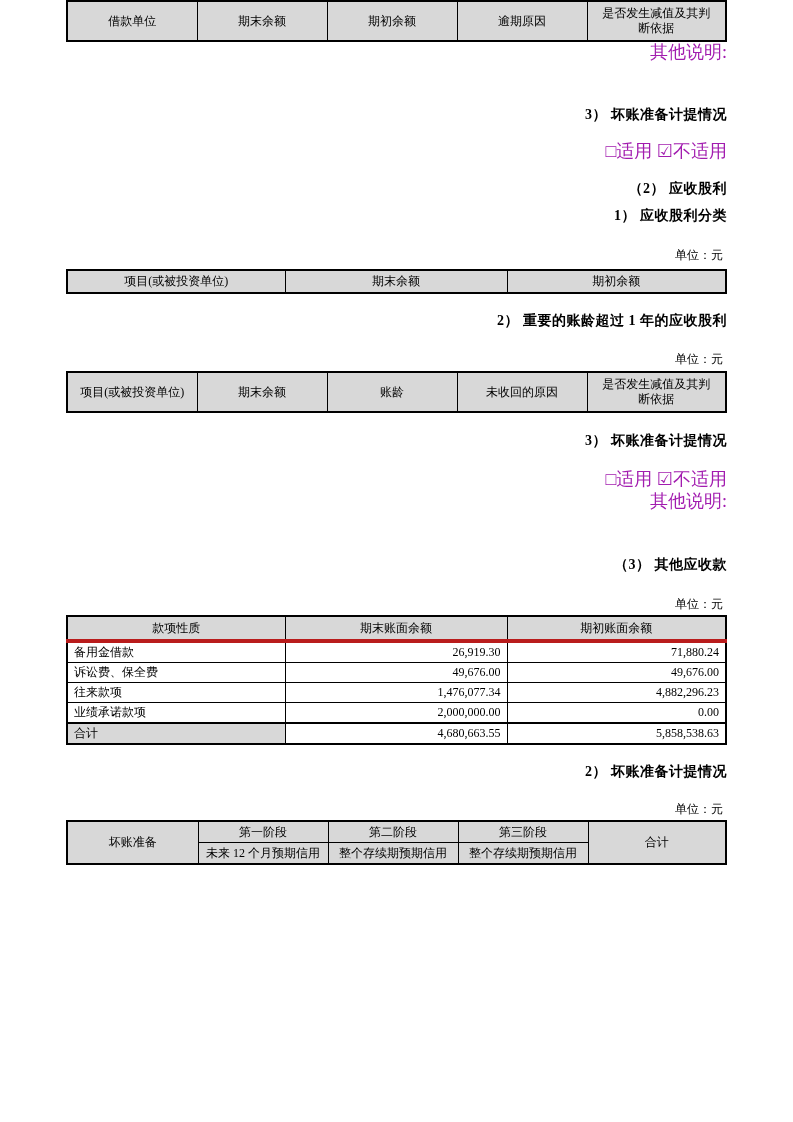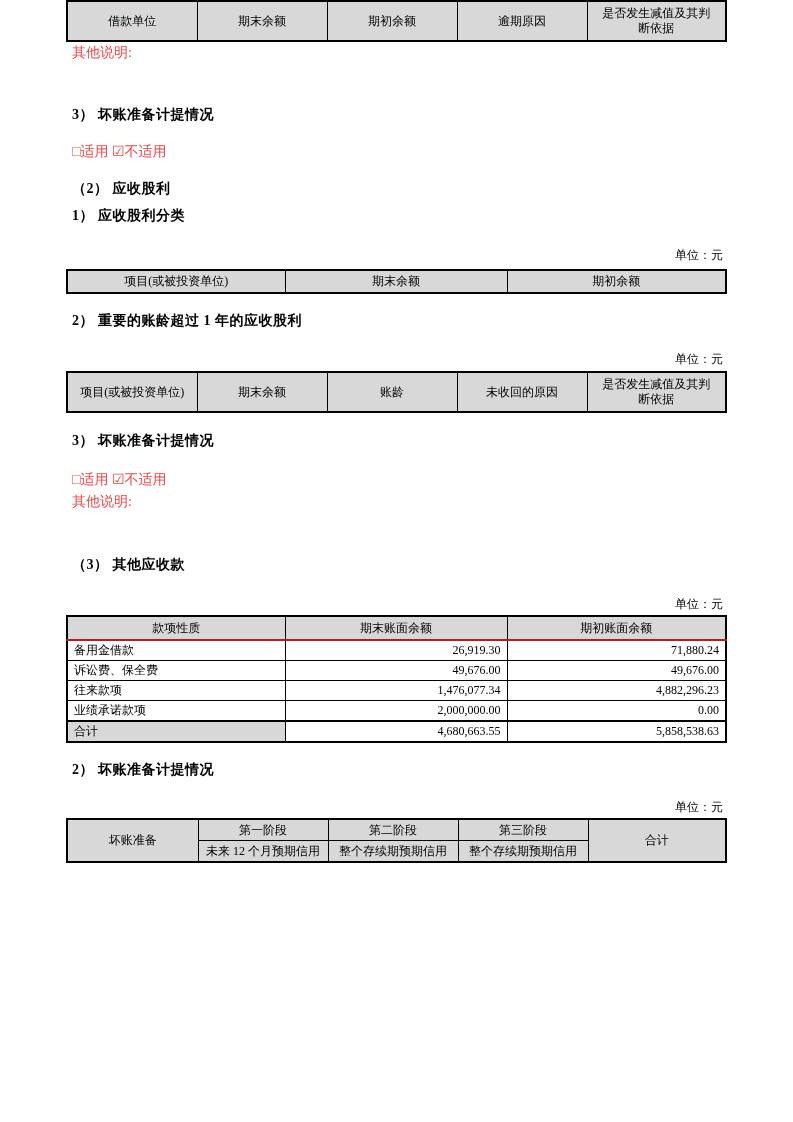--- a/index.html
+++ b/index.html
@@ -15,26 +15,28 @@
   .content { margin-left: 66px; width: 661px; }
 
   
   .heading {
     font-size: 14px;
     font-weight: bold;
     line-height: 16px;
     padding-left: 6px;
     color: #000;
     letter-spacing: 0.5px;
+    text-align: right;
   }
   .body-line {
-    font-size: 14px;
+    font-size: 18px;
     line-height: 15px;
     padding-left: 6px;
-    color: #ef4444;
+    color: #a21caf;
+    text-align: right;
   }
   .unit-label {
     font-size: 12px;
     line-height: 14px;
     text-align: right;
     padding-right: 4px;
     color: #000;
   }
 
   
@@ -56,21 +58,21 @@
     background: #d8d8d8;
     text-align: center;
   }
   td.cell-name { text-align: left;  padding: 1px 6px; background: #fff; }
   td.cell-num  { text-align: right; padding: 1px 6px; background: #fff; }
   td.cell-total-label { text-align: left; padding: 1px 6px; background: #d8d8d8; }
   .wrap2 { white-space: pre-line; line-height: 15px; }
 
   .t-overdue th, .t-over1y th { height: 34px; }
   .t-divclass th { height: 17px; }
-  .t-nature thead th { height: 18px; border-bottom: 2px solid #b91c1c; }
+  .t-nature thead th { height: 18px; border-bottom: 4px solid #b91c1c; }
   .t-nature tbody td { height: 14px; }
   .t-nature tr.row-total td { height: 16px; border-top: 2px solid #000; }
   .t-stages th { height: 16px; line-height: 15px; }
 
   
   .m-table1 { }
   .m-note1  { margin-top: 3px; }
   .m-h1     { margin-top: 47px; }
   .m-cb1    { margin-top: 21px; }
   .m-h2     { margin-top: 22px; }

